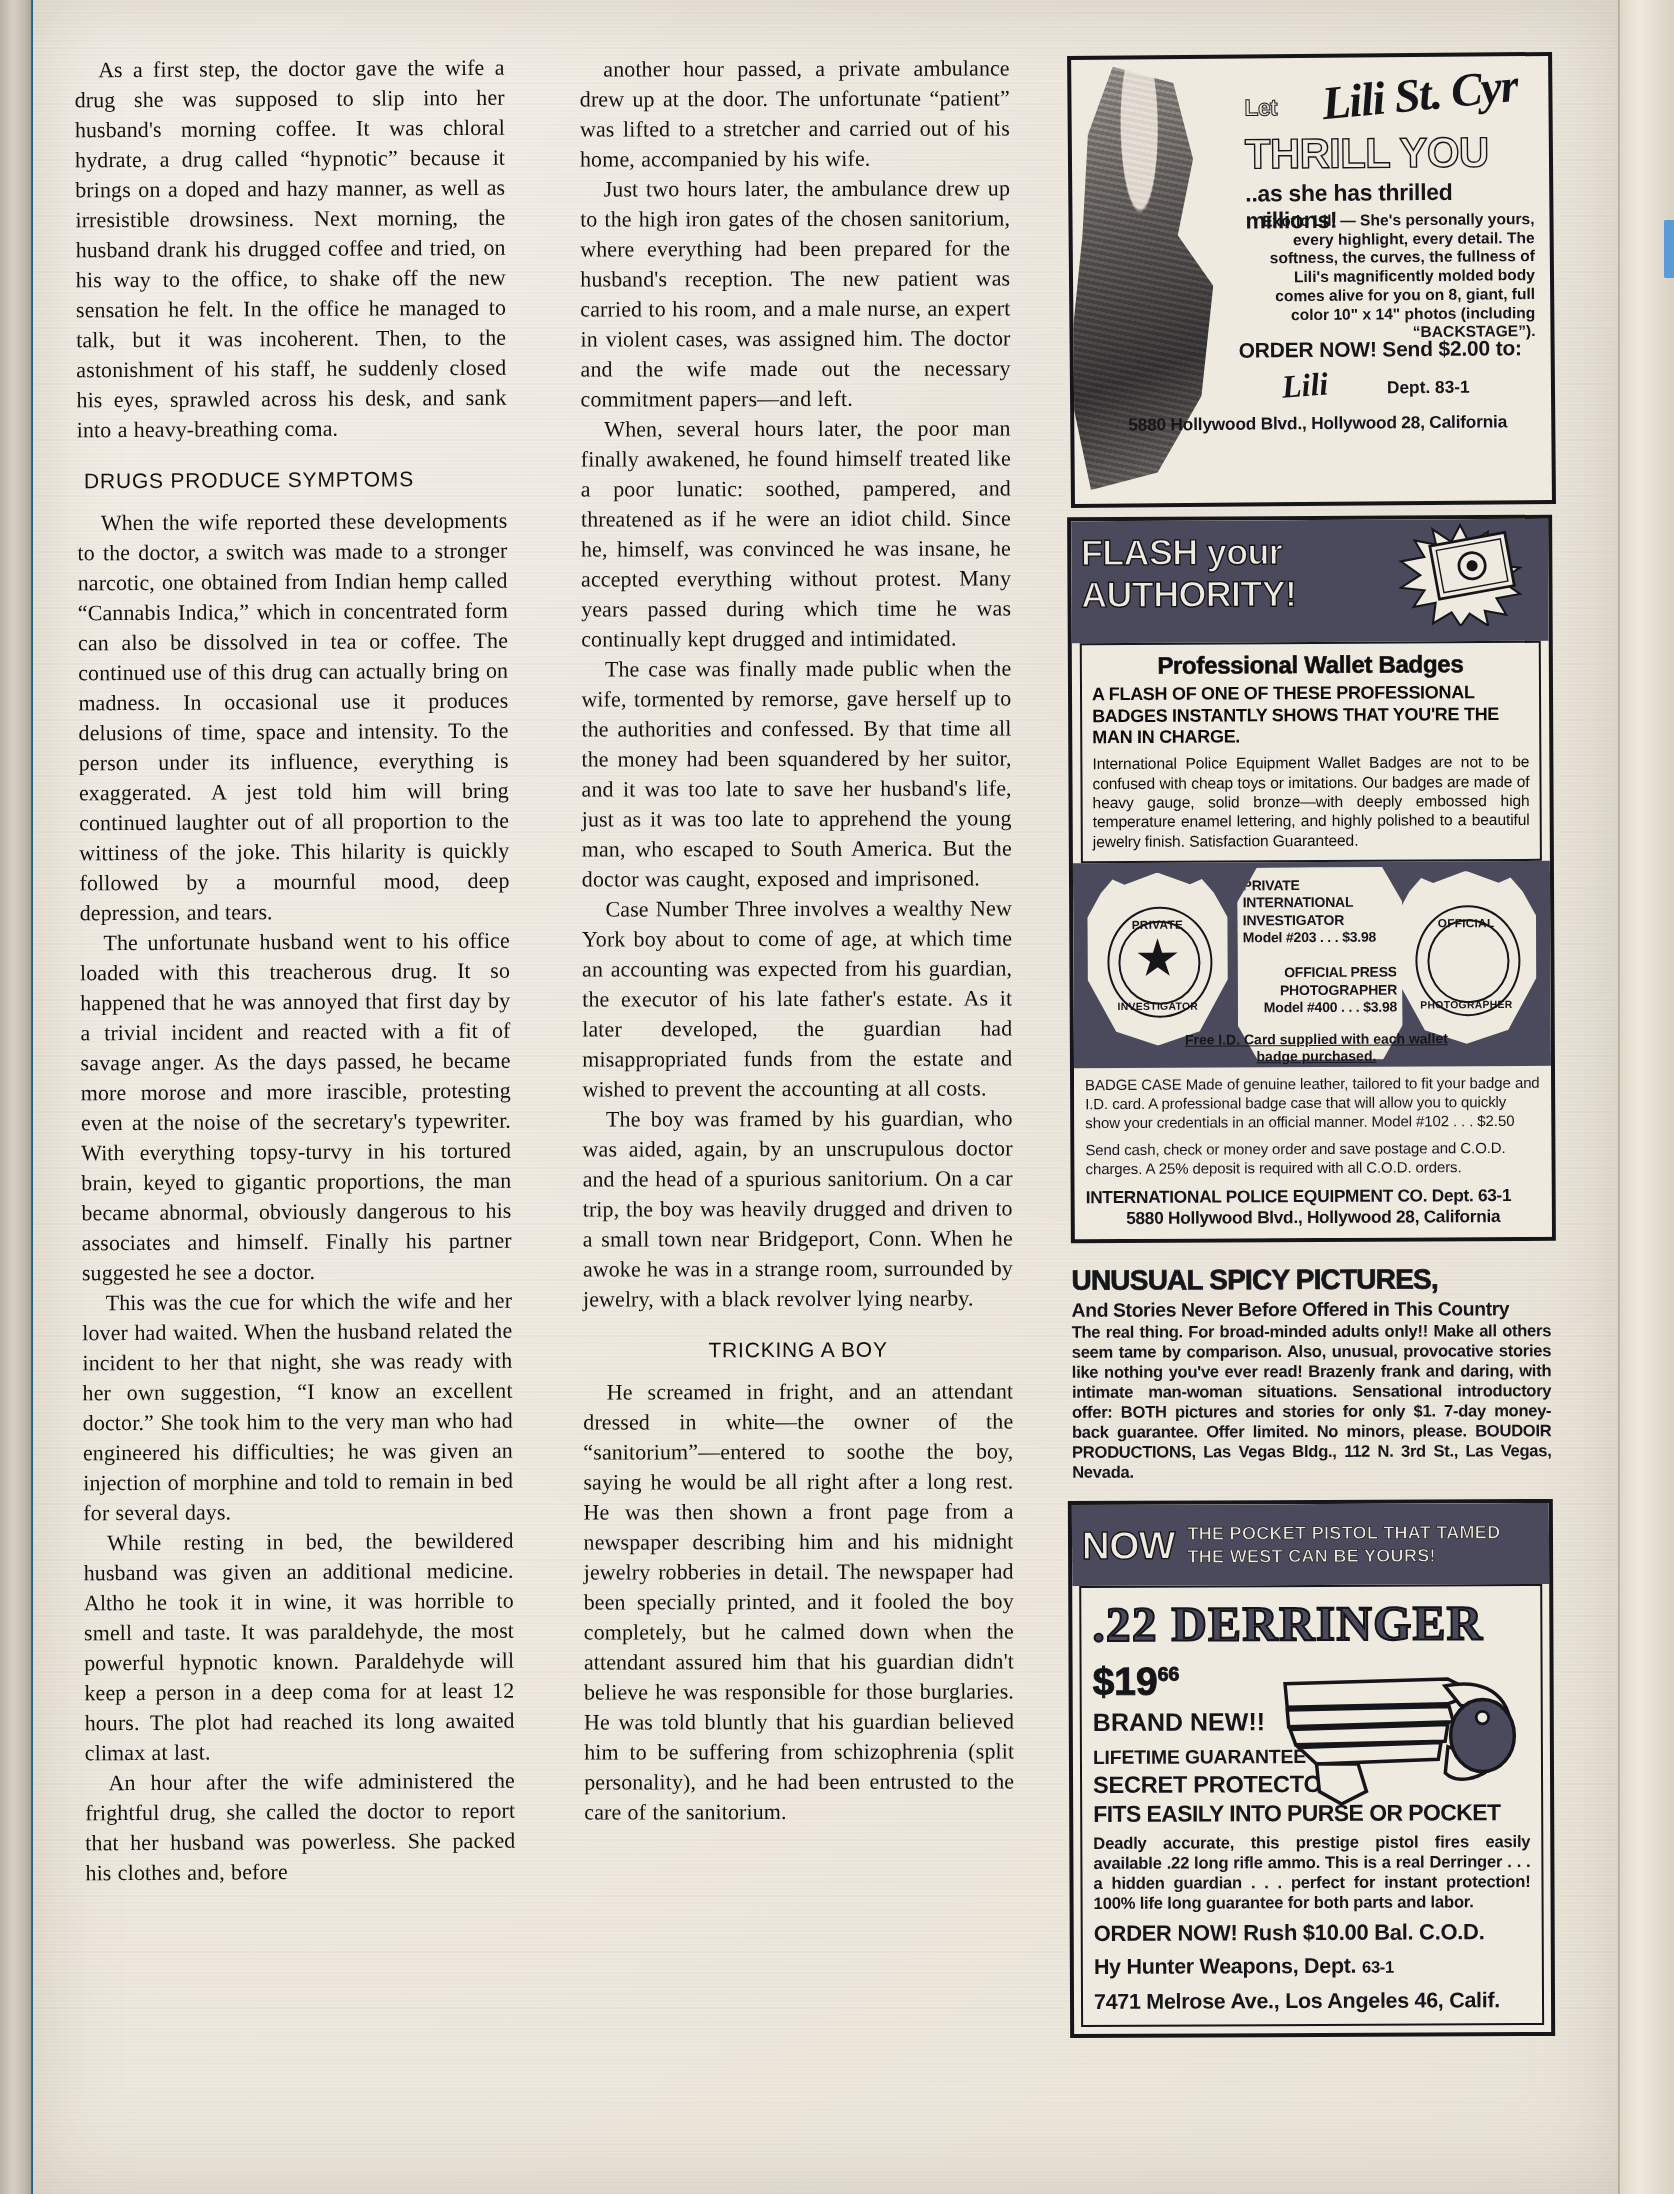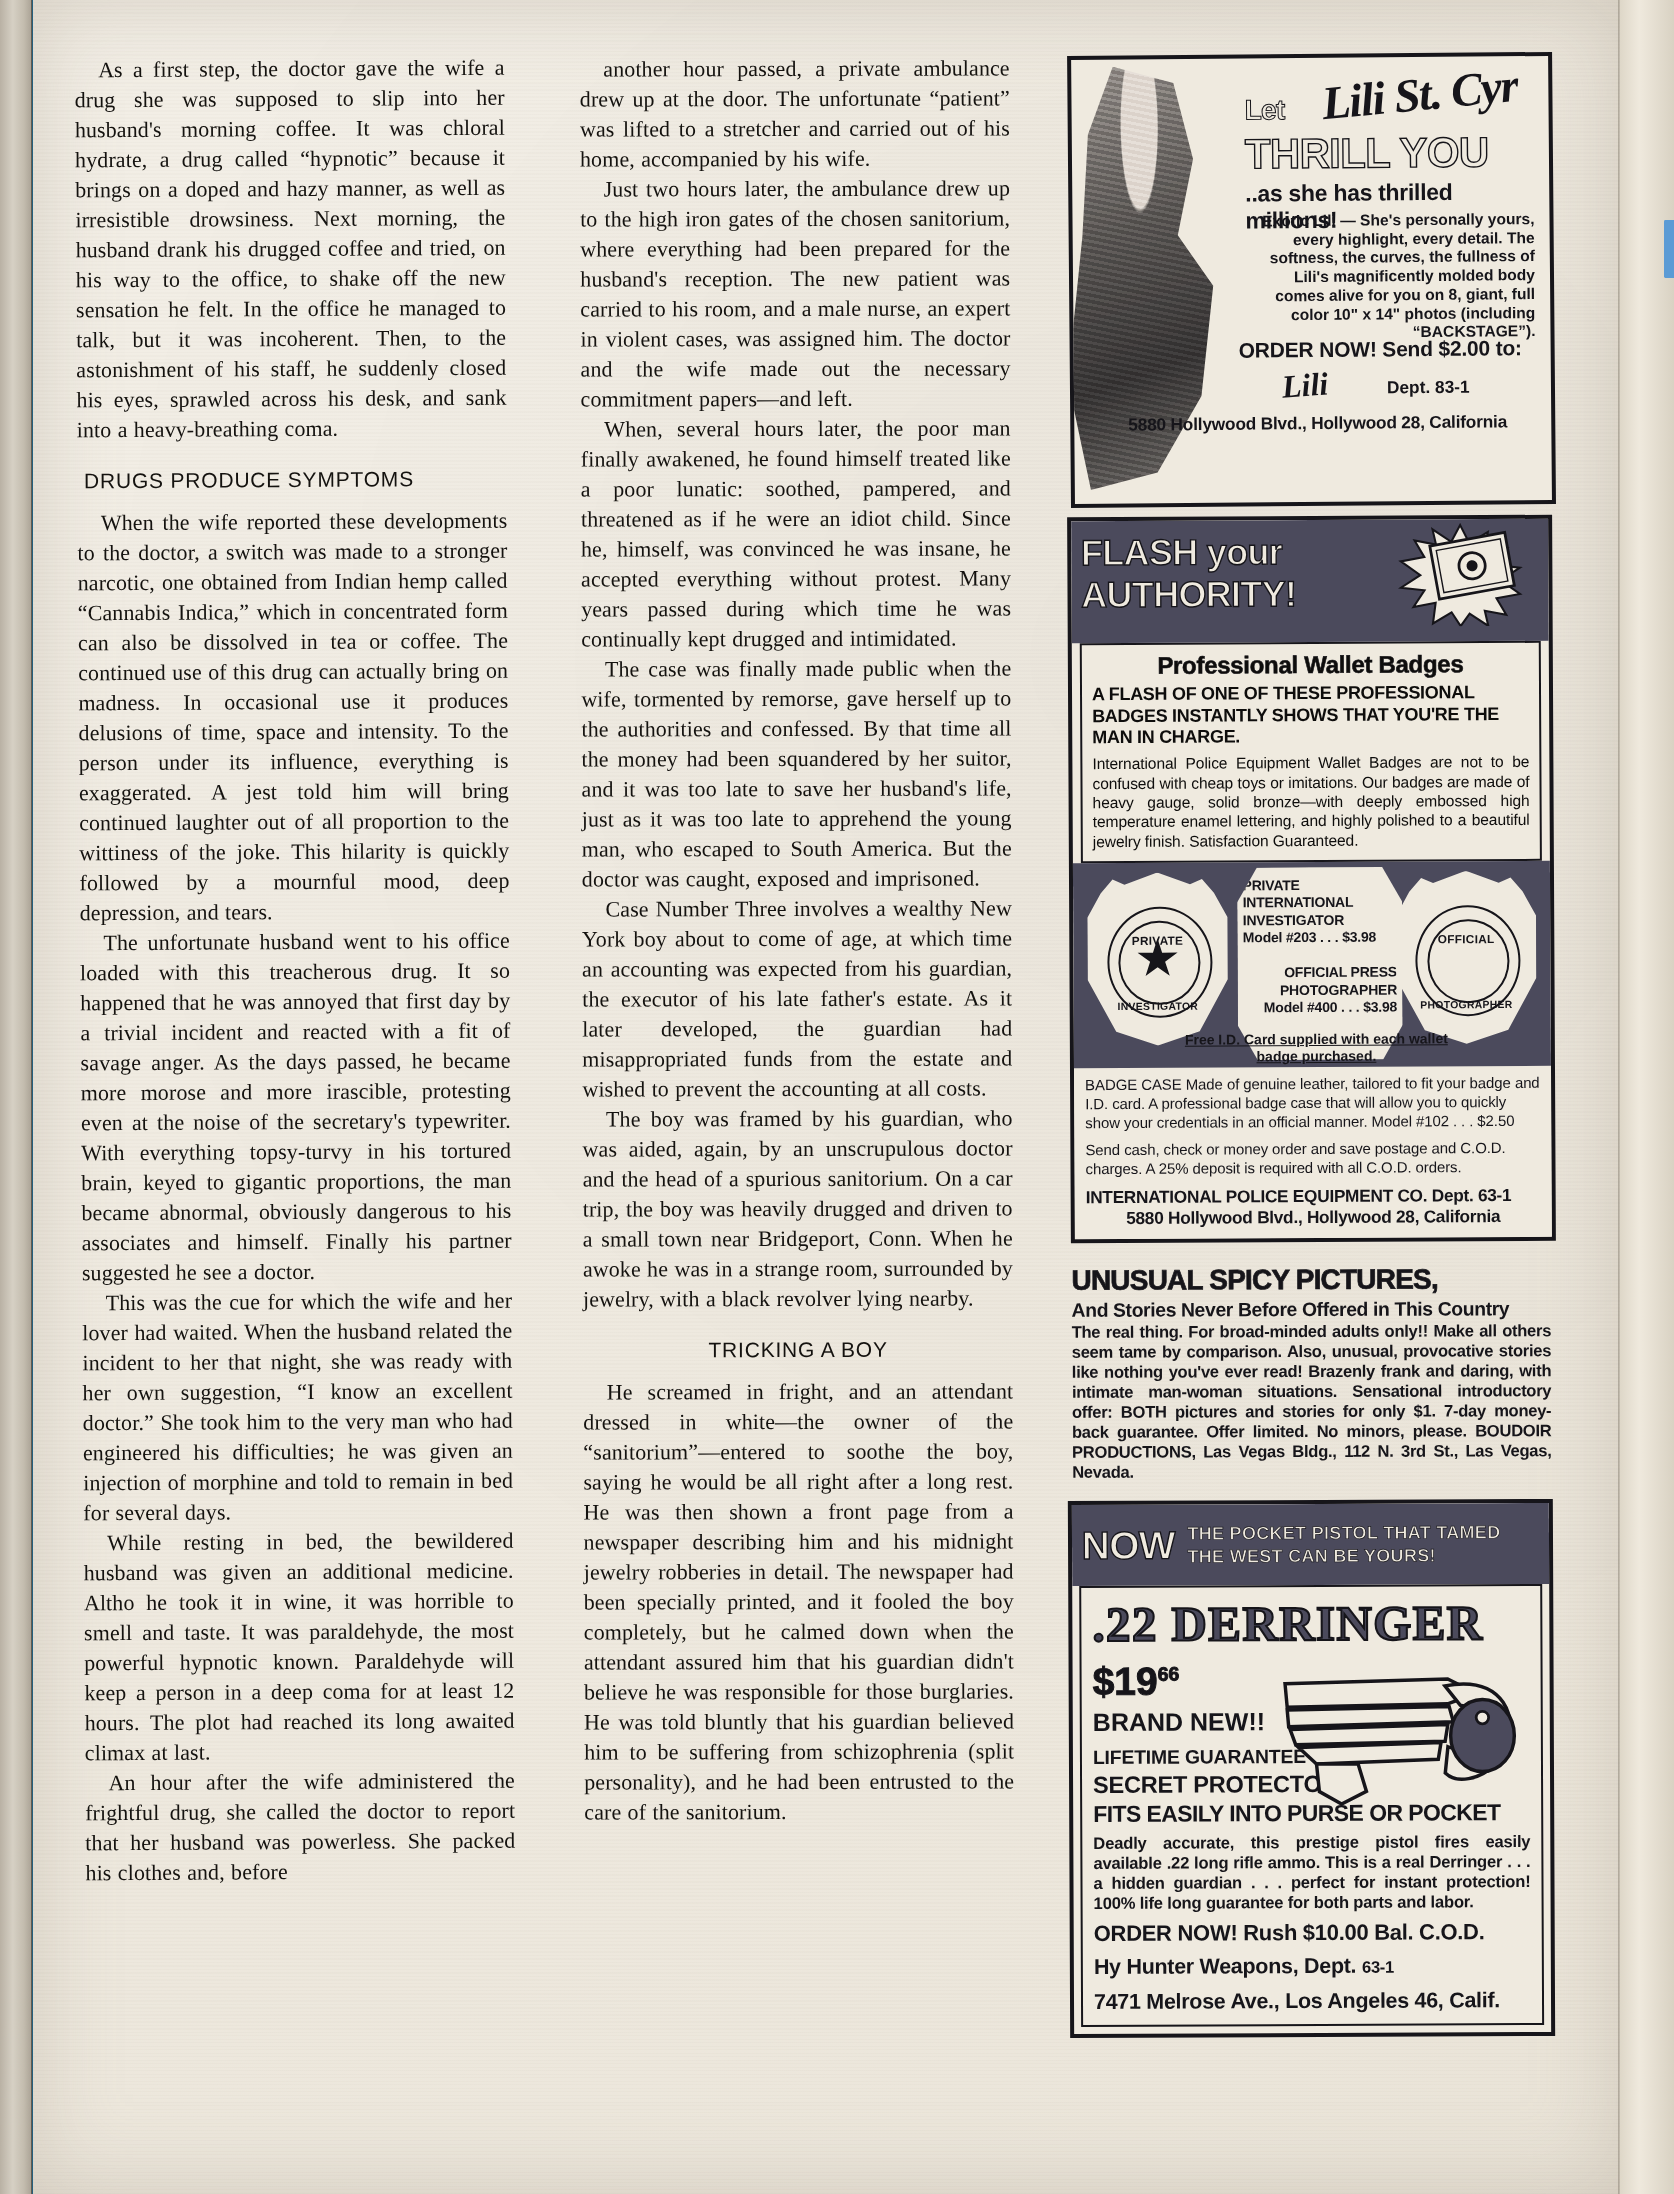--- a/index.html
+++ b/index.html
@@ -79,21 +79,21 @@
     clip-path:polygon(34% 0,72% 4%,84% 22%,74% 40%,96% 52%,88% 78%,60% 96%,18% 100%,4% 74%,14% 40%,18% 16%);
     filter:contrast(1.15) brightness(1.02);
   }
   .lili .figure:after{
     content:"";position:absolute;inset:0;
     background:repeating-linear-gradient(12deg,rgba(255,255,255,.12) 0 2.8px,rgba(0,0,0,.08) 2.8px 6.2px);
     mix-blend-mode:overlay;
   }
   .lili .letword{
     font-family:"Liberation Sans","DejaVu Sans",sans-serif;
-    font-weight:700;font-size:28px;letter-spacing:-0.7px;
+    font-weight:700;font-size:23px;letter-spacing:-0.7px;
     position:absolute;left:173px;top:36px;
     -webkit-text-stroke:1px #16151a;color:#efeadf;
   }
   .lili .script{
     position:absolute;left:250px;top:9.7px;
     font-family:"Liberation Serif",serif;font-style:italic;font-weight:700;
     font-size:47px;letter-spacing:-1.4px;color:#16151a;
     transform:rotate(-5deg);
   }
   .lili .thrill{
@@ -180,21 +180,21 @@
   .badge .shield .star{
     position:absolute;left:36%;top:38%;width:28%;height:24%;
     background:#16151a;
     clip-path:polygon(50% 0,61% 35%,98% 35%,68% 57%,79% 91%,50% 70%,21% 91%,32% 57%,2% 35%,39% 35%);
   }
   .badge .shield .lbl{
     position:absolute;left:0;width:100%;text-align:center;
     font-family:"Liberation Sans","DejaVu Sans",sans-serif;
     font-weight:700;font-size:11.8px;color:#16151a;letter-spacing:0.3px;
   }
-  .badge .shield .lbl.a{top:26%;margin-top:16px;}
+  .badge .shield .lbl.a{top:26%;}
   .badge .shield .lbl.b{top:74%;font-size:10.4px;}
   .badge .plate{
     position:absolute;left:164px;top:5.5px;width:154px;height:173px;
     background:#efeadf;
     clip-path:polygon(12% 0,88% 0,100% 18%,100% 82%,88% 100%,12% 100%,0 82%,0 18%);
     padding:9.7px 5.5px;
   }
   .badge .plate .m{
     font-family:"Liberation Sans","DejaVu Sans",sans-serif;
     font-weight:700;font-size:14px;line-height:17.3px;color:#16151a;letter-spacing:-0.2px;

